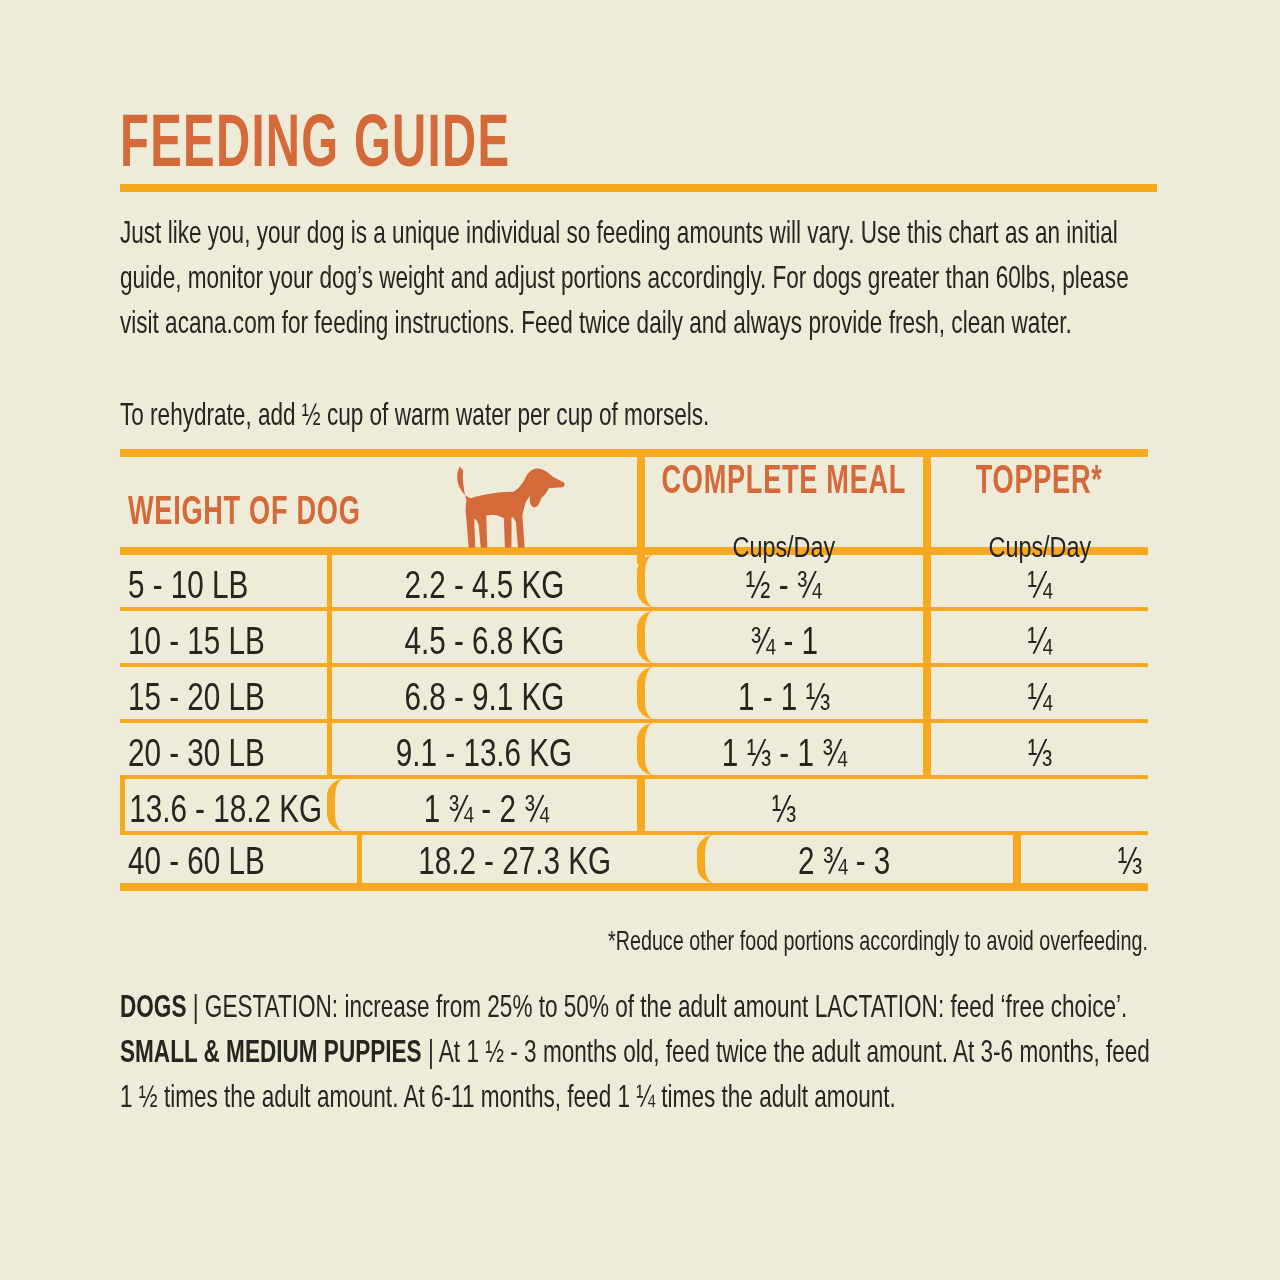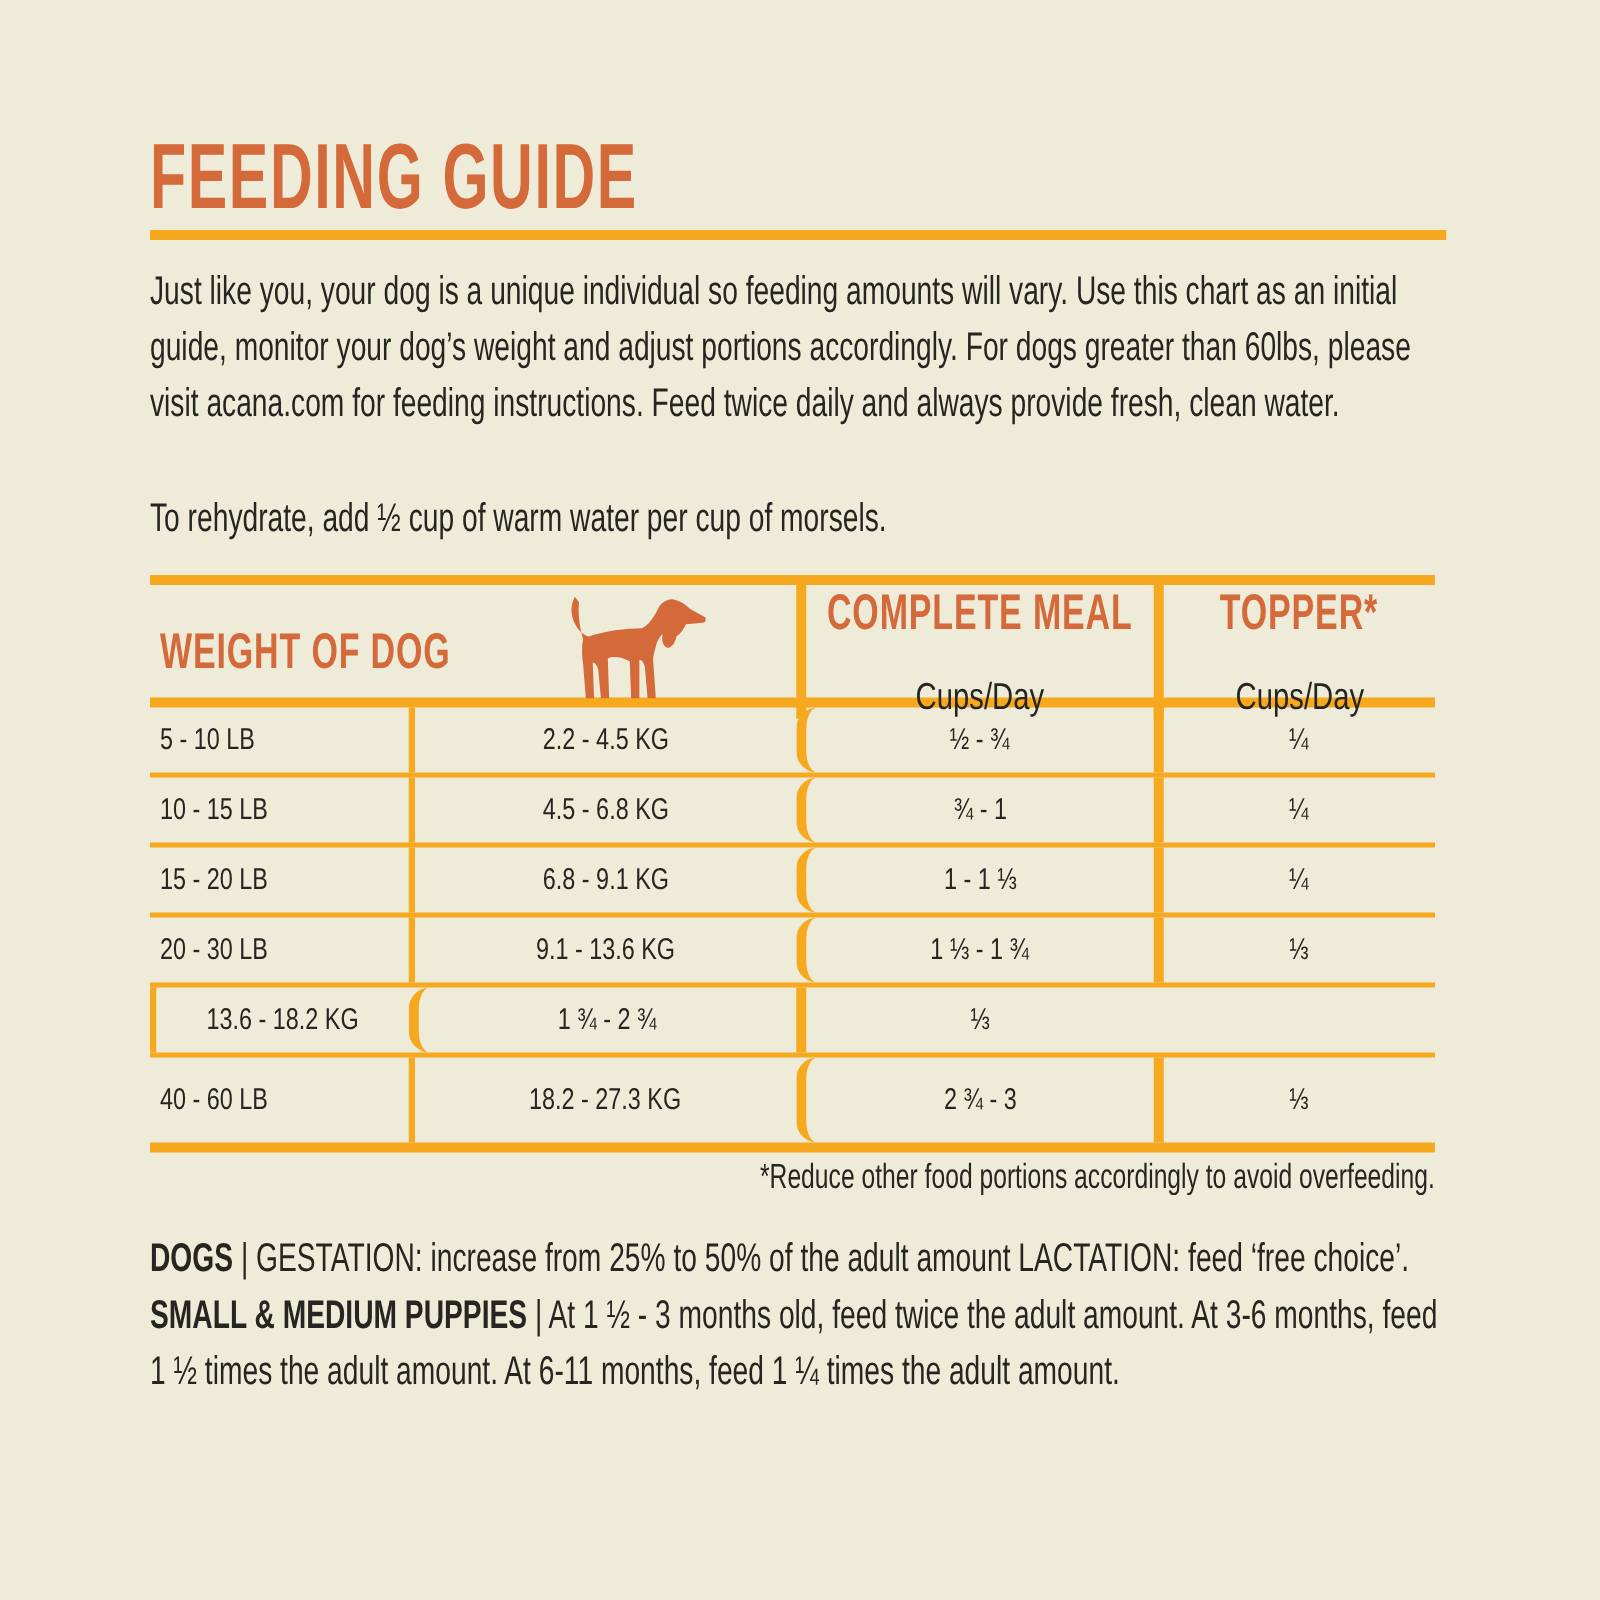--- a/index.html
+++ b/index.html
@@ -36,21 +36,21 @@
     transform:scaleX(0.705);transform-origin:0 0;
   }
   .rehydrate{
     position:absolute;left:120px;top:392px;
     width:1470px;
     font-size:32px;line-height:45px;
     transform:scaleX(0.705);transform-origin:0 0;
   }
   
   .feed-table{
-    position:absolute;left:120px;top:460px;
+    position:absolute;left:120px;top:449px;
     width:1028px;
     border-top:8px solid var(--amber);
   }
   .t-header{
     display:grid;
     grid-template-columns:517px 286px 225px;
     height:98px;
     border-bottom:8px solid var(--amber);
   }
   .t-header .hcell{position:relative;display:flex;flex-direction:column;justify-content:center;align-items:center;}
@@ -70,24 +70,24 @@
   }
   .dog-art{
     position:absolute;left:300px;top:5px;width:172px;height:90px;
   }
   .t-row{
     display:grid;
     grid-template-columns:207px 310px 286px 225px;
     height:56px;
     border-bottom:4px solid var(--amber);
   }
-  .t-row:last-child{border-bottom:8px solid var(--amber);height:76px;}
+  .t-row:last-child{border-bottom:8px solid var(--amber);height:56px;gap:30px;}
   .t-row .cell{
-    display:flex;align-items:center;justify-content:center;
-    font-size:24px;white-space:nowrap;
+    display:flex;align-items:flex-end;justify-content:center;
+    font-size:38px;white-space:nowrap;
   }
   .t-row .cell > span{display:inline-block;transform:scaleX(0.78);transform-origin:50% 50%;}
   .t-row .cell.lb{justify-content:flex-start;}
   .t-row .cell.lb > span{transform-origin:0 50%;margin-left:8px;}
   .t-row .cell.kg{border-left:5px solid var(--amber);}
   .t-row .cell.meal{border-left:8px solid var(--amber);border-radius:17px;}
   .t-row .cell.topper{border-left:8px solid var(--amber);}
   .footnote{
     position:absolute;left:120px;top:924px;
     width:1458px;

